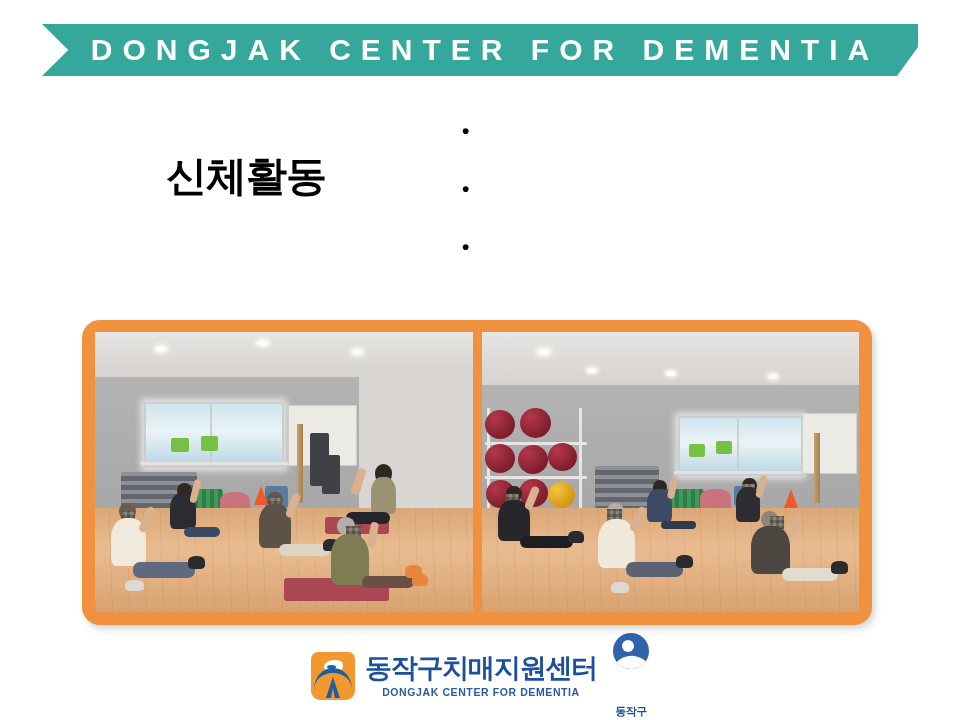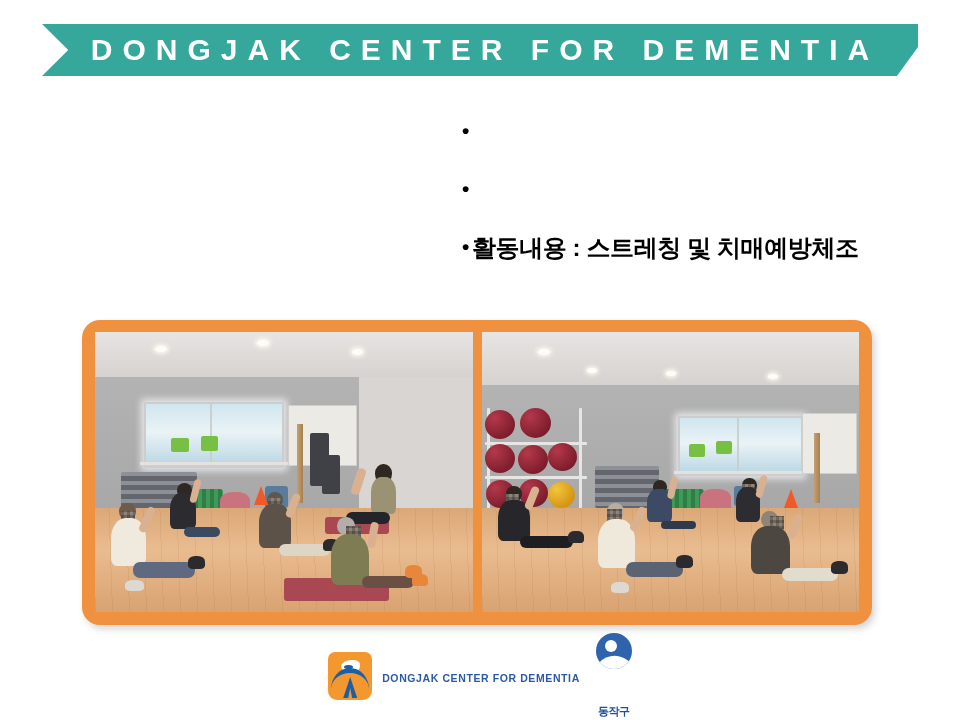--- a/index.html
+++ b/index.html
@@ -392,32 +392,32 @@
 </style>
 </head>
 <body>
 
 <div id="header-banner">
   <div id="header-ribbon-shape"></div>
   <div id="header-title">DONGJAK CENTER FOR DEMENTIA</div>
 </div>
 
 <div id="program-title">
+  <span class="title-line">신체활동</span>
 </div>
 
 <div id="info-list">
   <div class="info-item">
     <span class="info-bullet">•</span>
   </div>
   <div class="info-item">
     <span class="info-bullet">•</span>
   </div>
   <div class="info-item">
     <span class="info-bullet">•</span>
-    <span>활동내용 : 스트레칭 및 치매예방체조</span>
   </div>
 </div>
 
 <div id="photo-frame">
 
   <div class="photo">
     <div class="ceiling" style="height:16%;"></div>
     <div class="ceiling-light" style="left:16%;top:5%;width:12px;height:6px;"></div>
     <div class="ceiling-light" style="left:43%;top:3%;width:12px;height:6px;"></div>
     <div class="ceiling-light" style="left:68%;top:6%;width:11px;height:6px;"></div>
@@ -564,19 +564,20 @@
   </div>
 </div>
 
 <div id="footer-logo">
   <div id="logo-mark">
     <div id="logo-figure-bird"></div>
     <div id="logo-figure-arms"></div>
     <div id="logo-figure-body"></div>
   </div>
   <div id="logo-text-block">
+    <div id="logo-name-ko">동작구치매지원센터</div>
     <div id="logo-name-en">DONGJAK CENTER FOR DEMENTIA</div>
   </div>
   <div id="district-emblem">
     <div id="district-mark"></div>
     <div id="district-label">동작구</div>
   </div>
 </div>
 
 </body></html>

